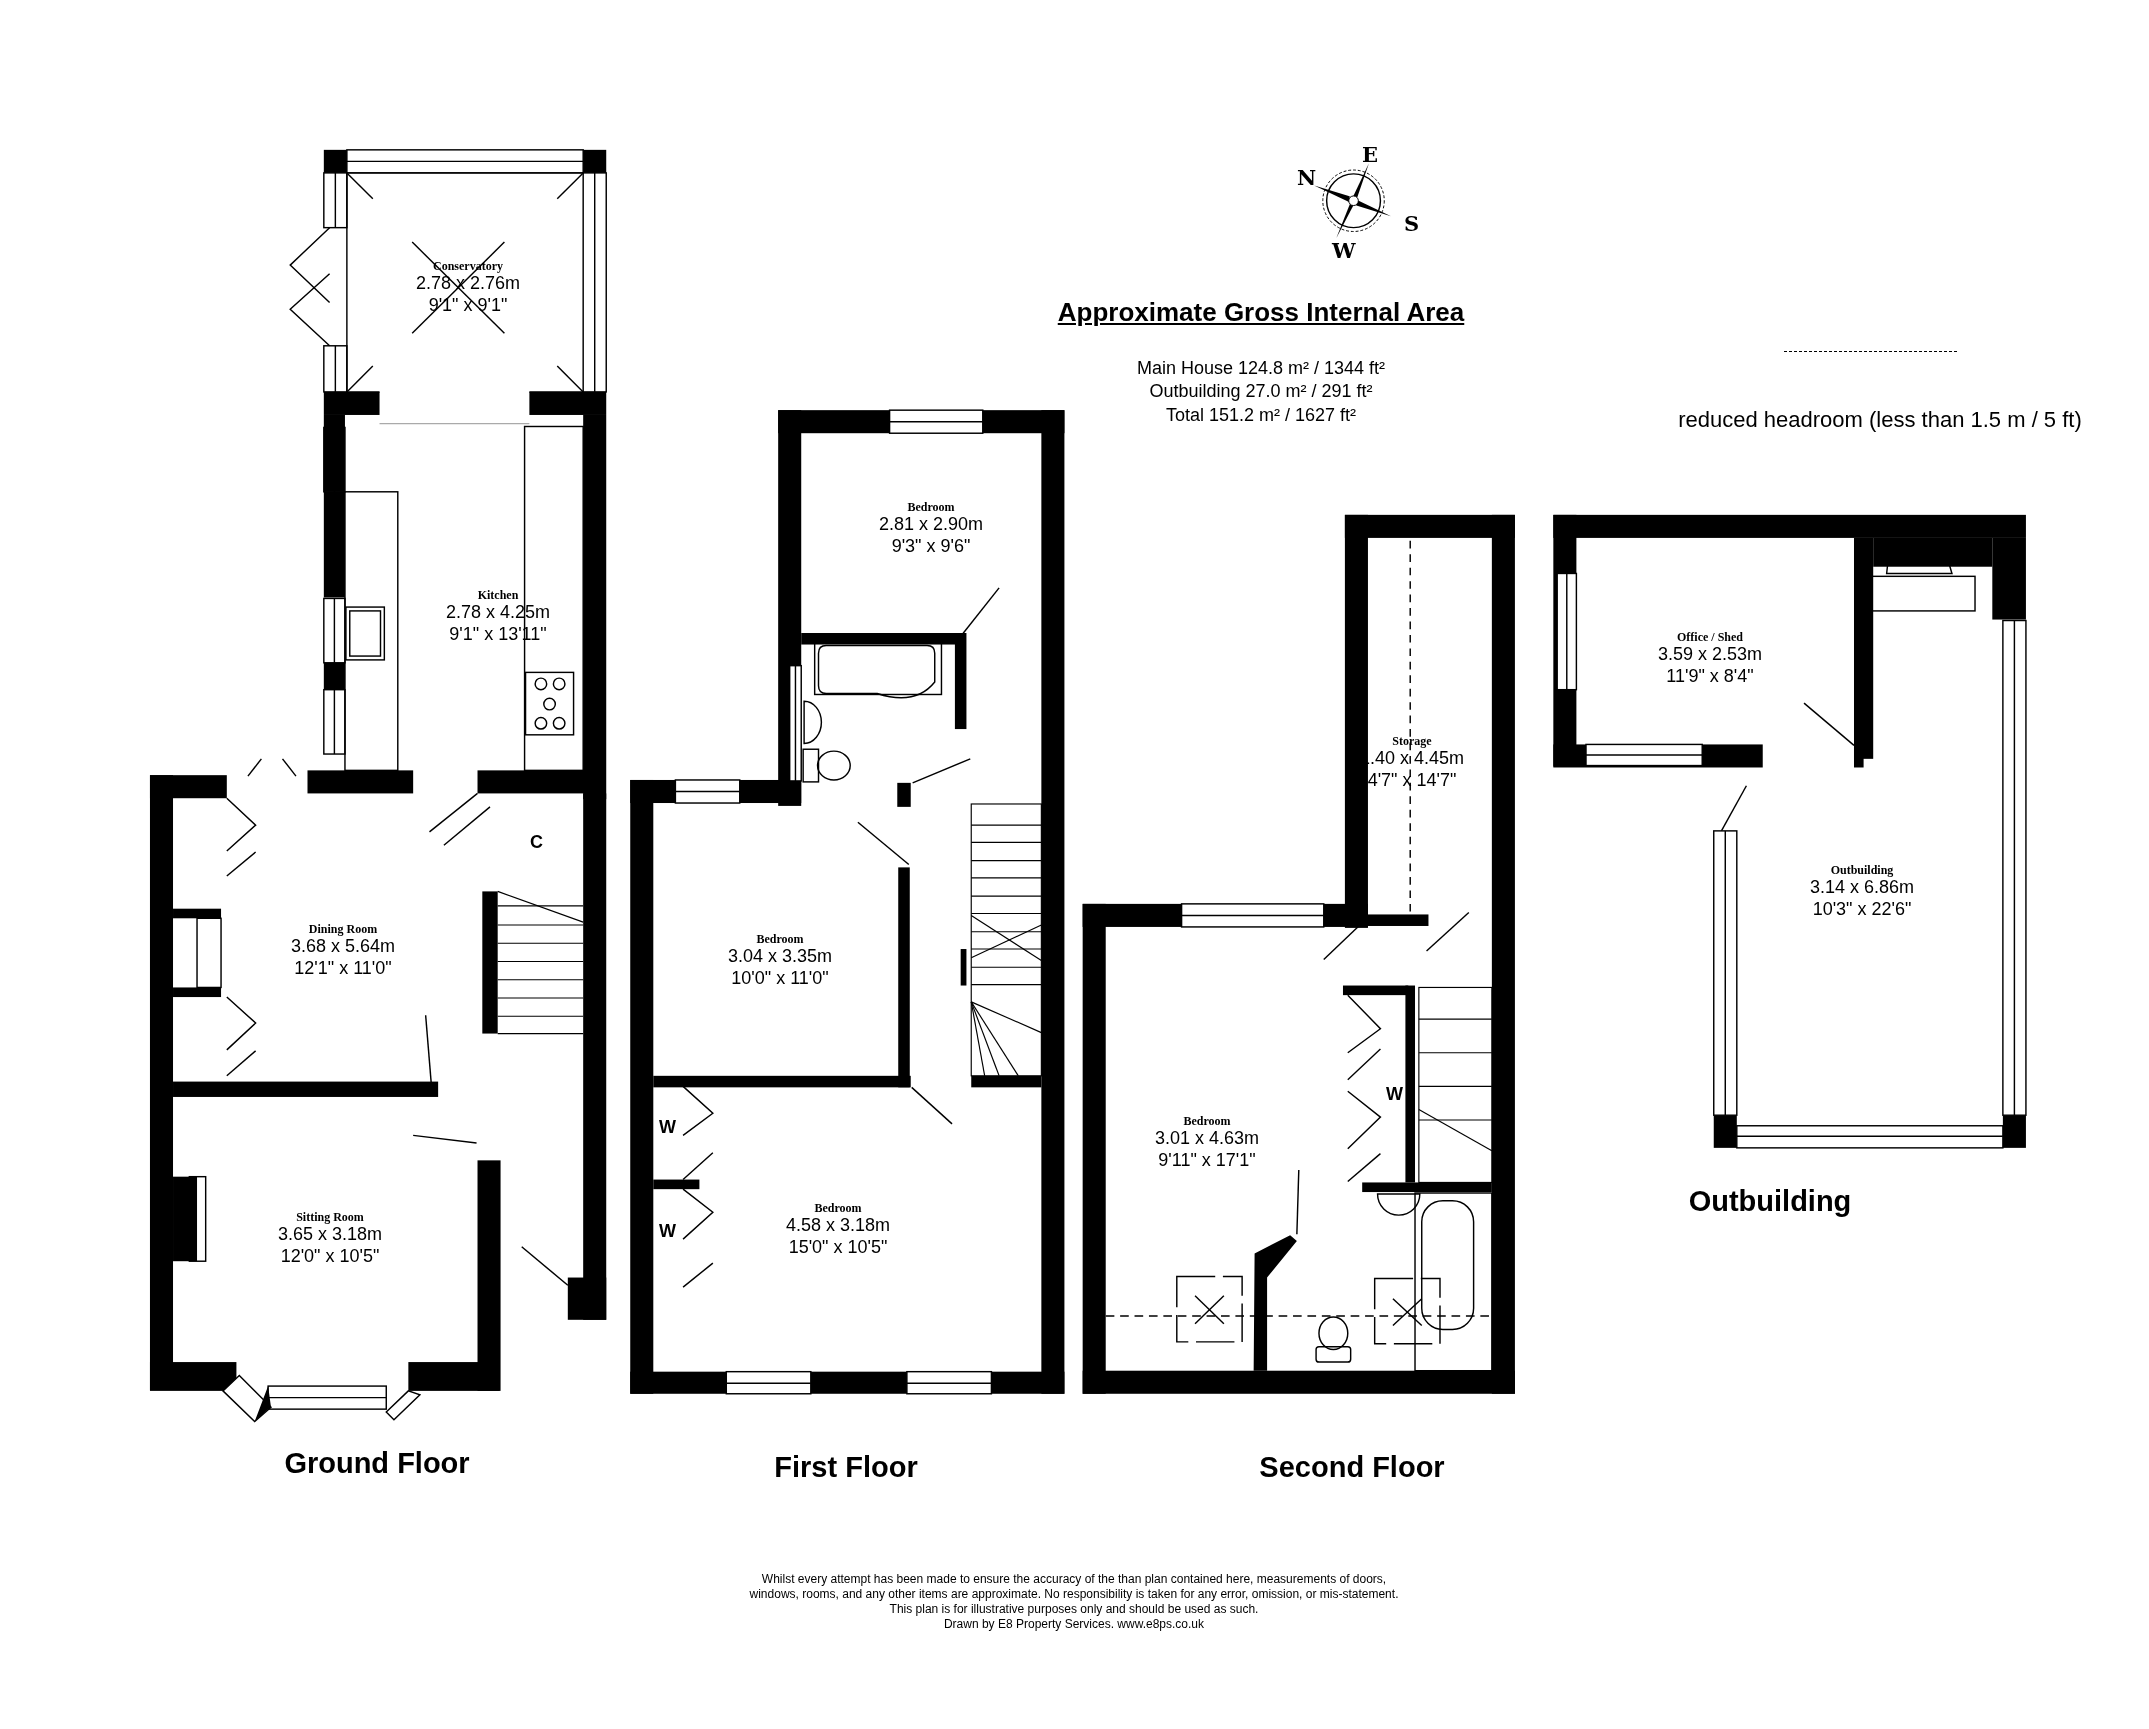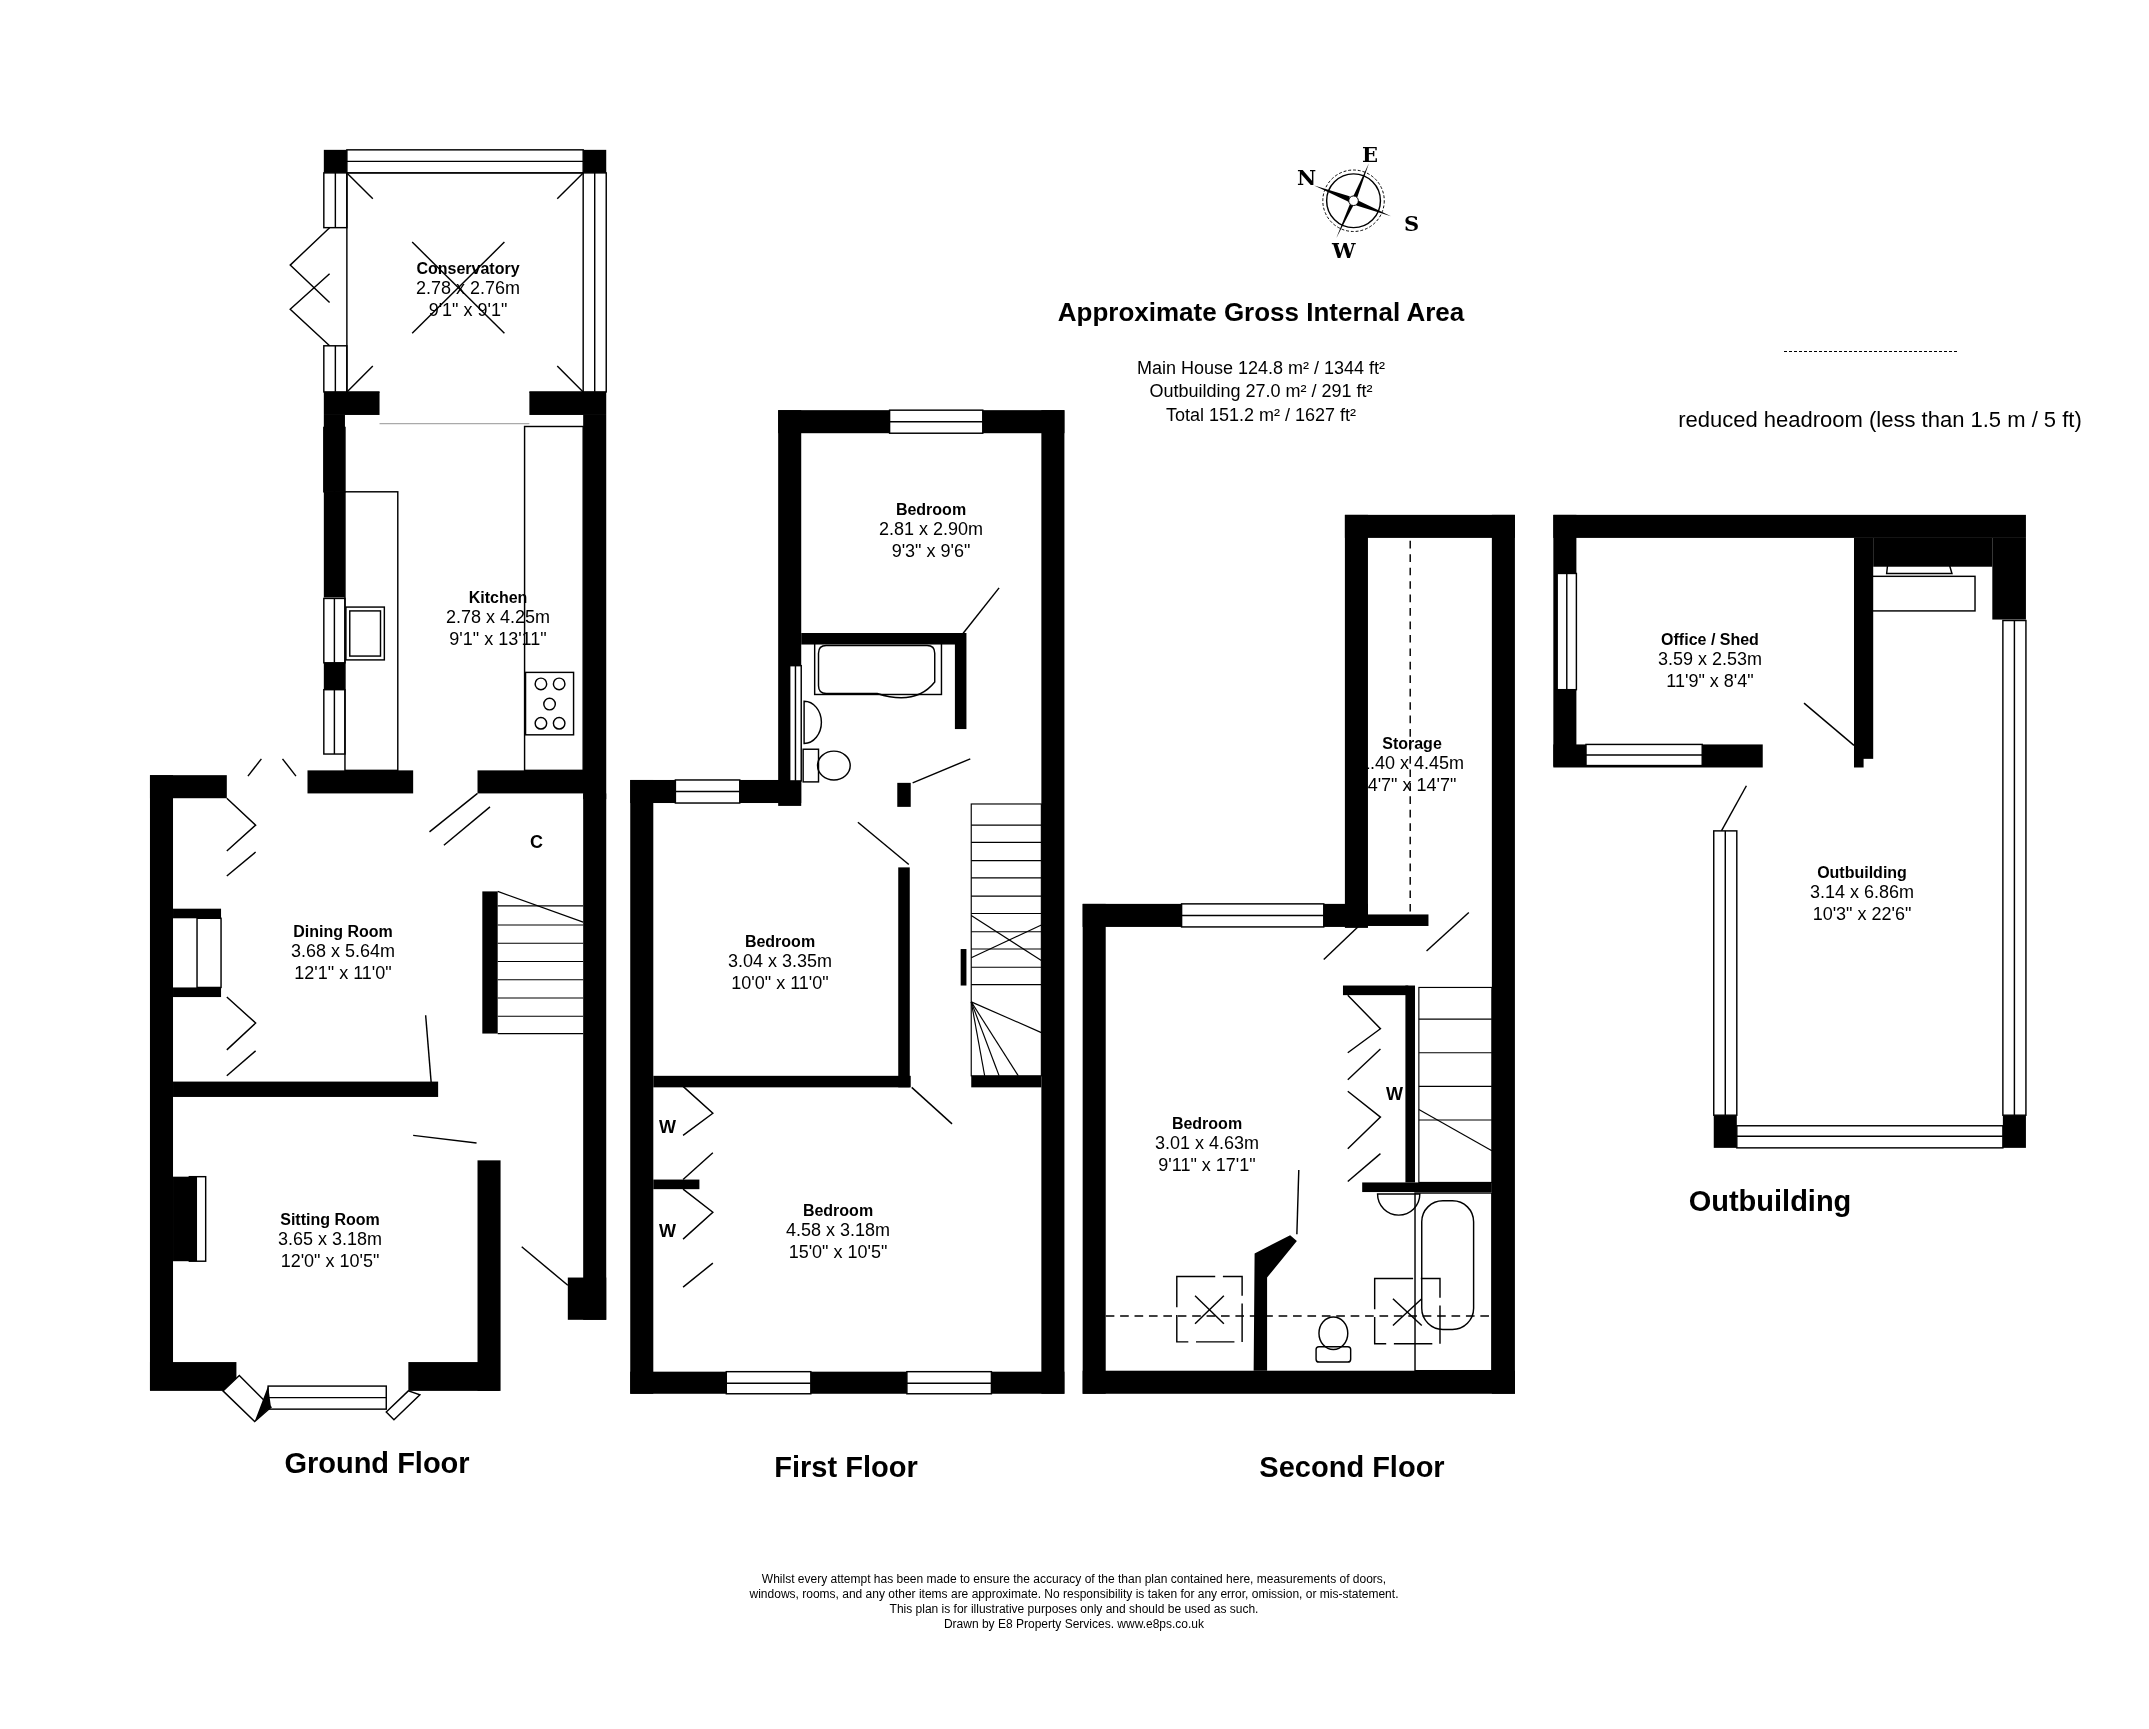--- a/index.html
+++ b/index.html
@@ -1,22 +1,22 @@
 <!DOCTYPE html>
 <html><head>
 <meta charset="utf-8">
 <style>
   html, body { margin:0; padding:0; background:#ffffff; }
   body { width:2149px; height:1729px; position:relative; overflow:hidden; font-family:"Liberation Sans", sans-serif; color:#000; }
   svg.plan { position:absolute; left:0; top:0; }
   .lbl { position:absolute; text-align:center; line-height:1.2; white-space:nowrap; transform:translateX(-50%); }
-  .lbl .name { font-weight:bold; font-size:16px; display:block; }
+  .lbl .name { font-weight:bold; font-size:12px; display:block;font-family:Liberation Serif, serif; }
   .lbl .dim { font-size:18px; display:block; }
   .floor-title { position:absolute; font-weight:bold; font-size:29px; transform:translateX(-50%); white-space:nowrap; }
-  .area-title { position:absolute; left:1261px; top:297px; font-weight:bold; font-size:26px; transform:translateX(-50%); white-space:nowrap; }
+  .area-title { position:absolute; left:1261px; top:297px; font-weight:bold; font-size:26px; transform:translateX(-50%); white-space:nowrap;text-decoration:underline; }
   .area-lines { position:absolute; left:1261px; top:357px; font-size:18px; line-height:1.3; text-align:center; transform:translateX(-50%); white-space:nowrap; }
   .legend-dash { position:absolute; left:1784px; top:351px; width:173px; border-top:1.9px dashed #000; }
   .legend-text { position:absolute; left:1880px; top:407px; font-size:22px; transform:translateX(-50%); white-space:nowrap; }
   .compass-letter { position:absolute; font-family:"DejaVu Serif", serif; font-weight:bold; font-size:21px; }
   .small-tag { position:absolute; font-weight:bold; font-size:18px; }
   .disclaimer { position:absolute; left:1074px; top:1572px; font-size:12px; line-height:1.25; text-align:center; transform:translateX(-50%); white-space:nowrap; }
 </style>
 </head>
 <body>
 

